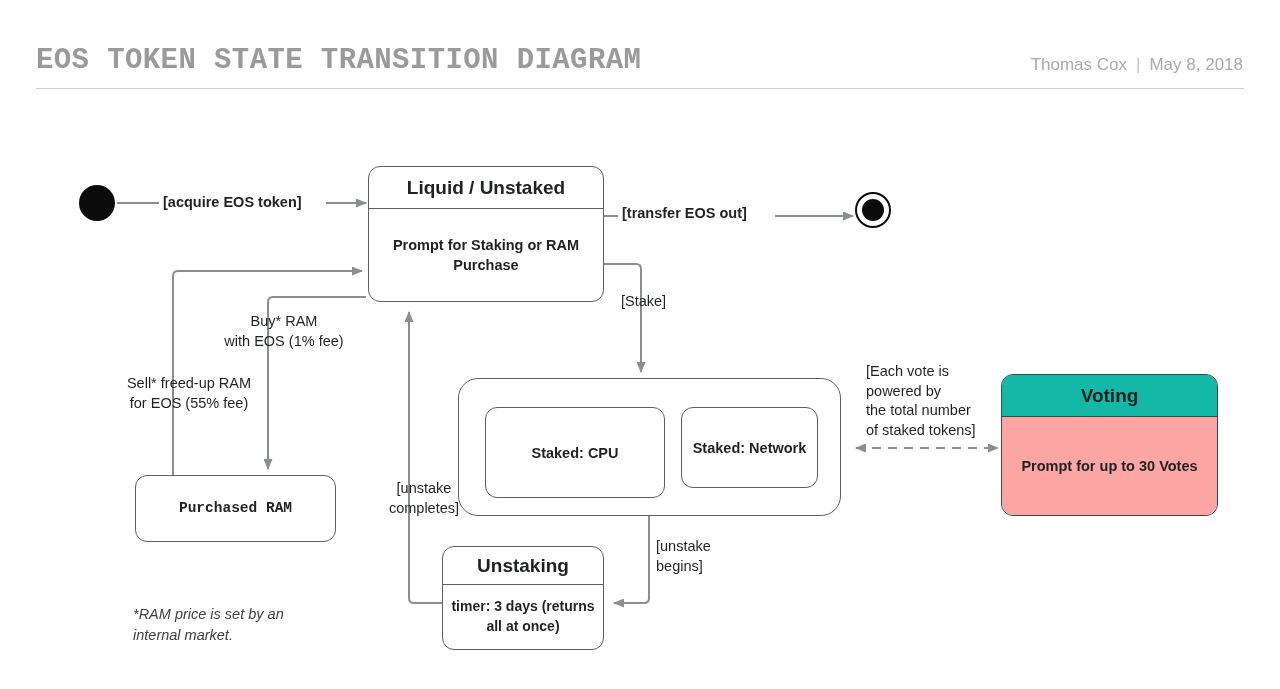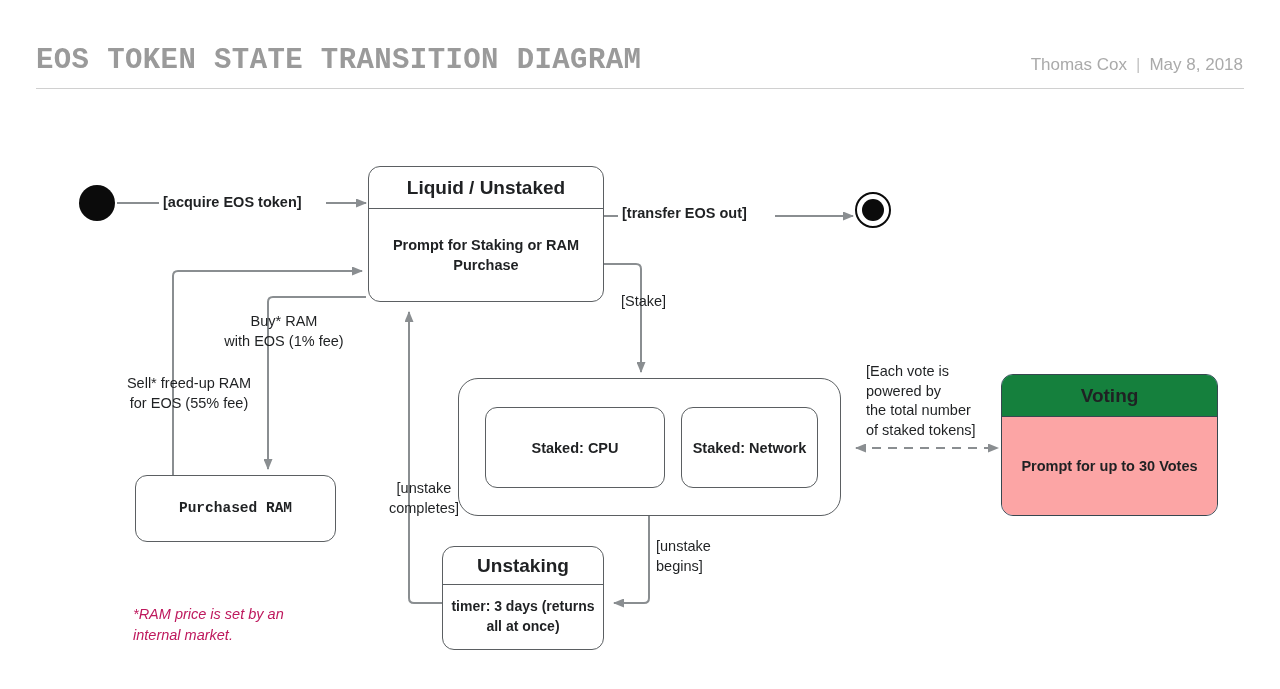--- a/index.html
+++ b/index.html
@@ -107,21 +107,21 @@
     left: 368px; top: 166px;
     width: 236px; height: 136px;
   }
   #node-voting {
     left: 1001px; top: 374px;
     width: 217px; height: 142px;
     background: #9ed0ec;
     border-color: #37474f;
   }
   #node-voting .title {
-    background: #15803d;
+    background: #14b8a6;
     border-bottom-color: #37474f;
   }
   #node-voting .body {
     background: #fca5a5;
   }
   #node-unstaking {
     left: 442px; top: 546px;
     width: 162px; height: 104px;
   }
   #node-unstaking .title { padding: 7px 4px 6px 4px; }
@@ -150,21 +150,21 @@
     display: flex;
     align-items: center;
     justify-content: center;
     text-align: center;
     font-size: 14.5px;
     font-weight: bold;
     color: #1f2123;
   }
   #sub-cpu {
     left: 26px; top: 28px;
-    width: 180px; height: 81px;
+    width: 180px; height: 91px;
   }
   #sub-network {
     left: 222px; top: 28px;
     width: 137px; height: 81px;
   }
 
   
   #start-state {
     position: absolute;
     left: 79px; top: 185px;
@@ -207,21 +207,21 @@
   #lbl-buy-ram   { left: 204px; top: 312px; text-align: center; width: 160px; }
   #lbl-sell-ram  { left: 104px; top: 374px; text-align: center; width: 170px; }
   #lbl-unstake-completes { left: 378px; top: 479px; text-align: center; width: 92px; }
   #lbl-unstake-begins    { left: 656px; top: 537px; width: 92px; }
   #lbl-each-vote { left: 866px; top: 362px; text-align: left; width: 122px; }
   #footnote {
     position: absolute;
     left: 133px; top: 604px;
     font-size: 14.5px;
     font-style: italic;
-    color: #be185d;
+    color: #404040;
     line-height: 1.45;
     white-space: pre;
   }
 </style>
 </head>
 <body>
 
 <div id="header">
   <div id="page-title">EOS TOKEN STATE TRANSITION DIAGRAM</div>
   <div id="byline">

